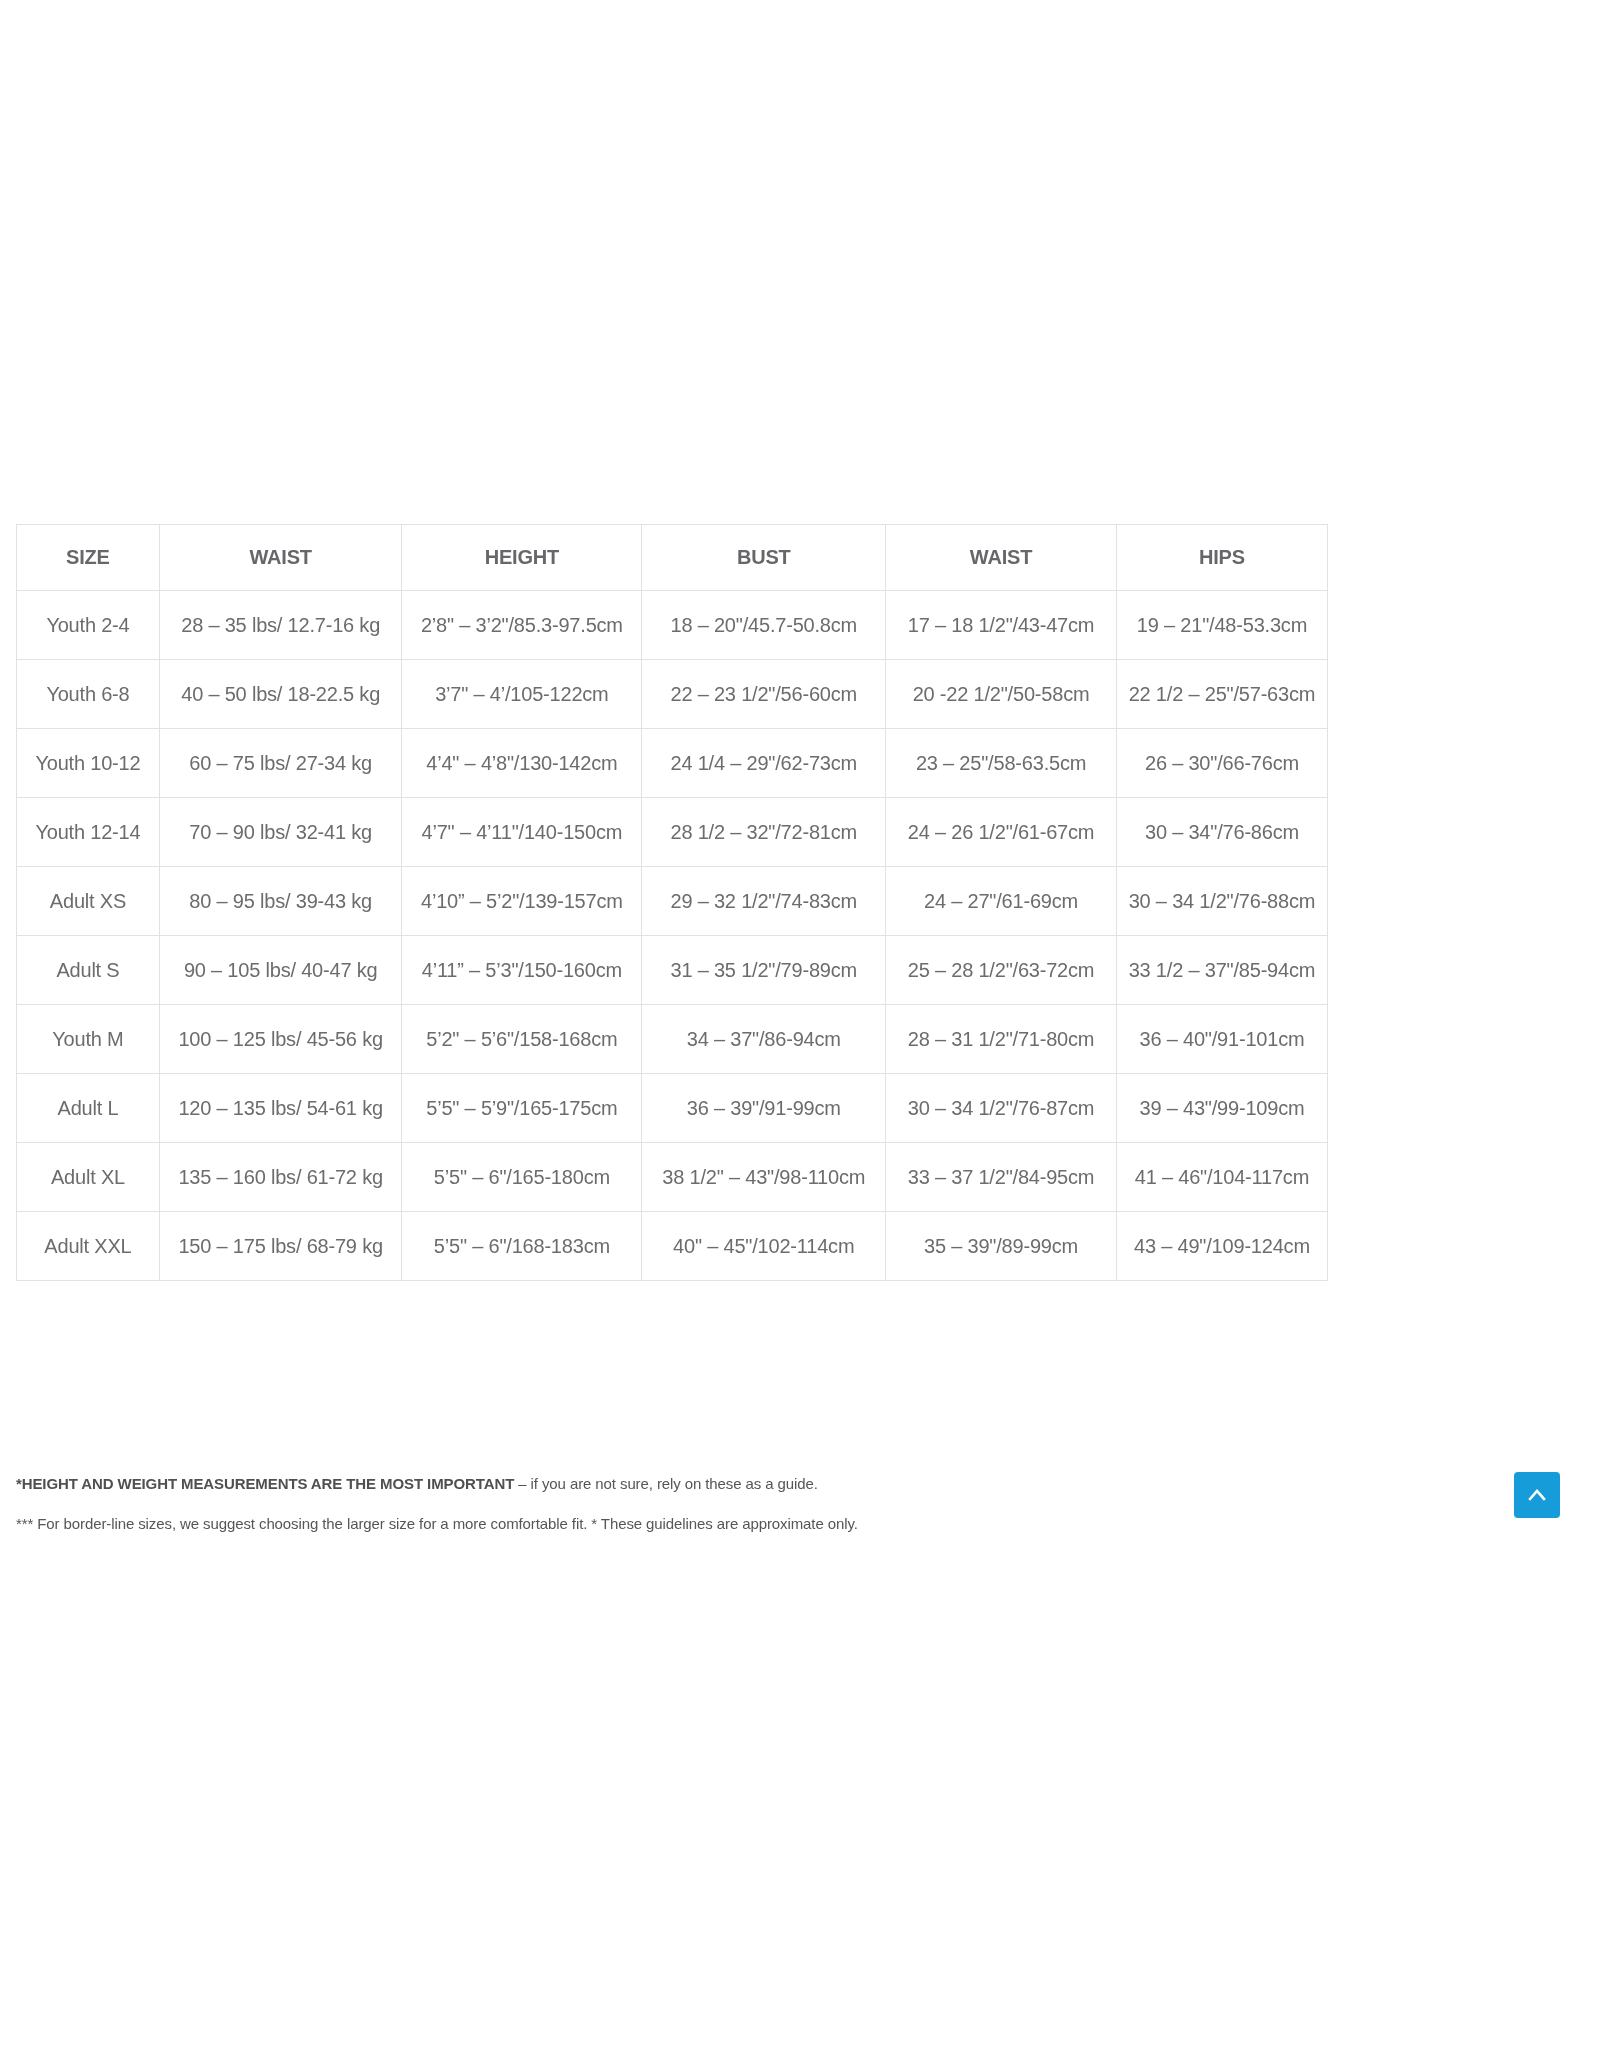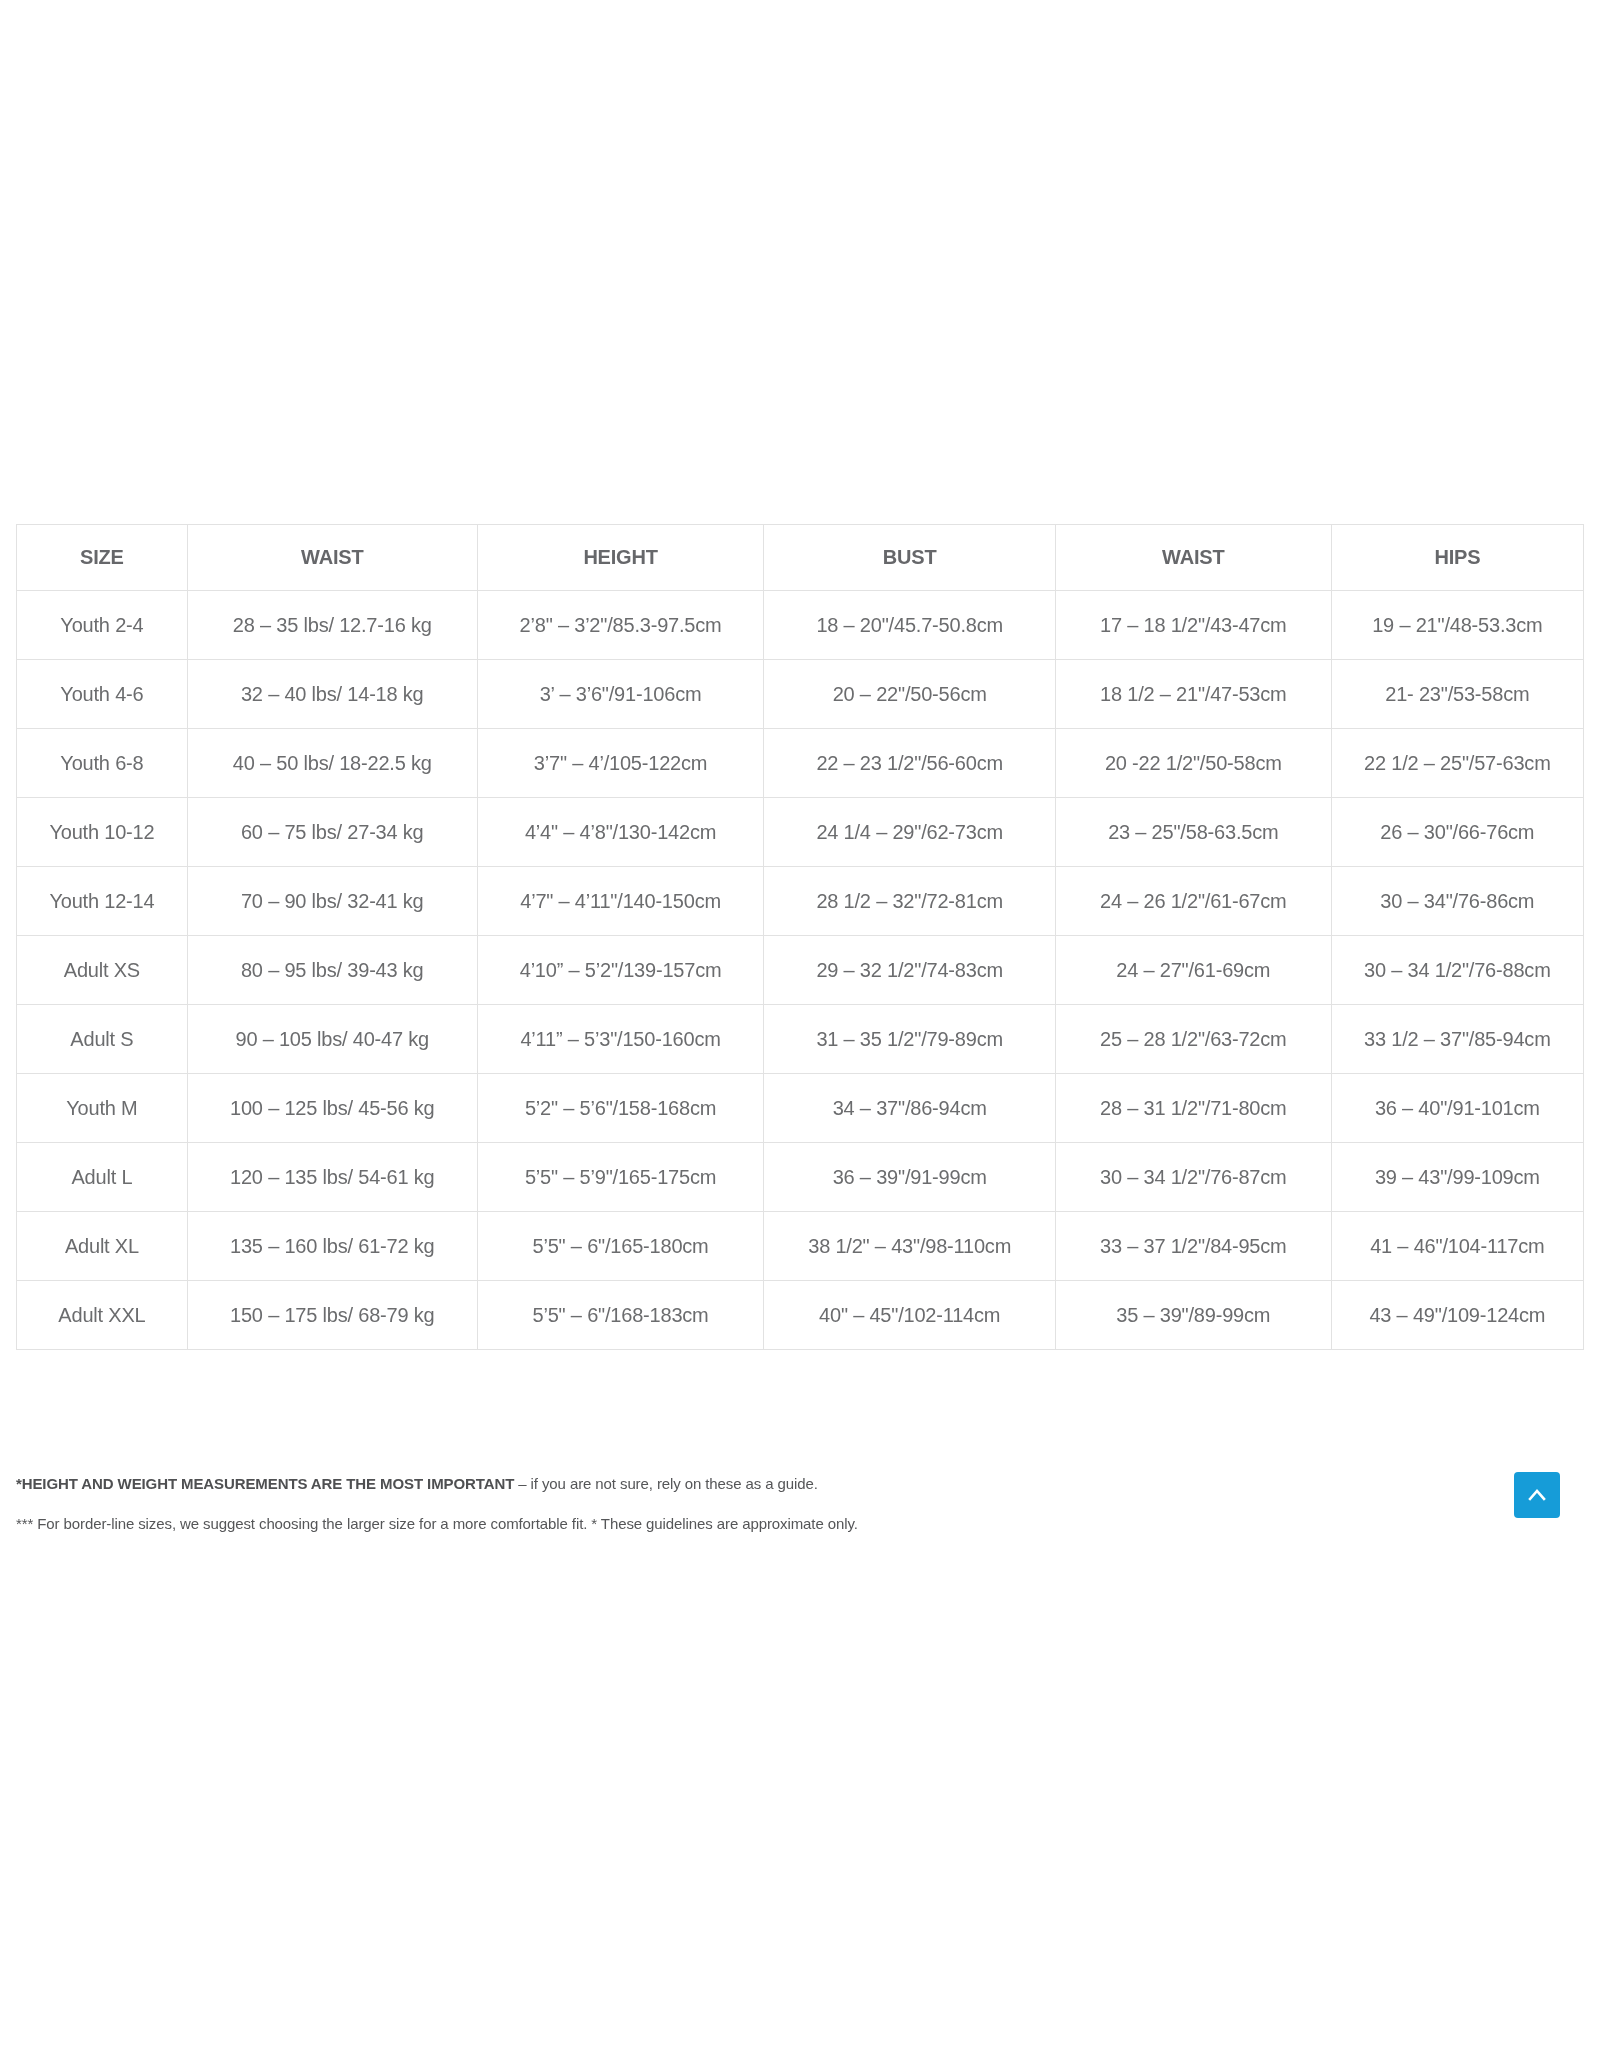--- a/index.html
+++ b/index.html
@@ -6,21 +6,21 @@
   html, body { margin: 0; padding: 0; }
   body {
     width: 1600px; height: 2048px;
     position: relative;
     background: #ffffff;
     font-family: "Liberation Sans", sans-serif;
     color: #6b6c6e;
   }
   .chart-wrap {
     position: absolute;
-    left: 16px; top: 524px; width: 1568px;
+    left: 16px; top: 524px; width: 1312px;
   }
   table.size-chart {
     width: 100%;
     border-collapse: collapse;
     table-layout: fixed;
     background: #ffffff;
   }
   table.size-chart col.c0 { width: 10.9%; }
   table.size-chart col.c1 { width: 18.5%; }
   table.size-chart col.c2 { width: 18.3%; }
@@ -97,28 +97,20 @@
     <tbody>
         <tr>
           <td>Youth 2-4</td>
           <td>28 – 35 lbs/ 12.7-16 kg</td>
           <td>2’8" – 3’2"/85.3-97.5cm</td>
           <td>18 – 20"/45.7-50.8cm</td>
           <td>17 – 18 1/2"/43-47cm</td>
           <td>19 – 21"/48-53.3cm</td>
         </tr>
         <tr>
-          <td>Youth 4-6</td>
-          <td>32 – 40 lbs/ 14-18 kg</td>
-          <td>3’ – 3’6"/91-106cm</td>
-          <td>20 – 22"/50-56cm</td>
-          <td>18 1/2 – 21"/47-53cm</td>
-          <td>21- 23"/53-58cm</td>
-        </tr>
-        <tr>
           <td>Youth 6-8</td>
           <td>40 – 50 lbs/ 18-22.5 kg</td>
           <td>3’7" – 4’/105-122cm</td>
           <td>22 – 23 1/2"/56-60cm</td>
           <td>20 -22 1/2"/50-58cm</td>
           <td>22 1/2 – 25"/57-63cm</td>
         </tr>
         <tr>
           <td>Youth 10-12</td>
           <td>60 – 75 lbs/ 27-34 kg</td>

